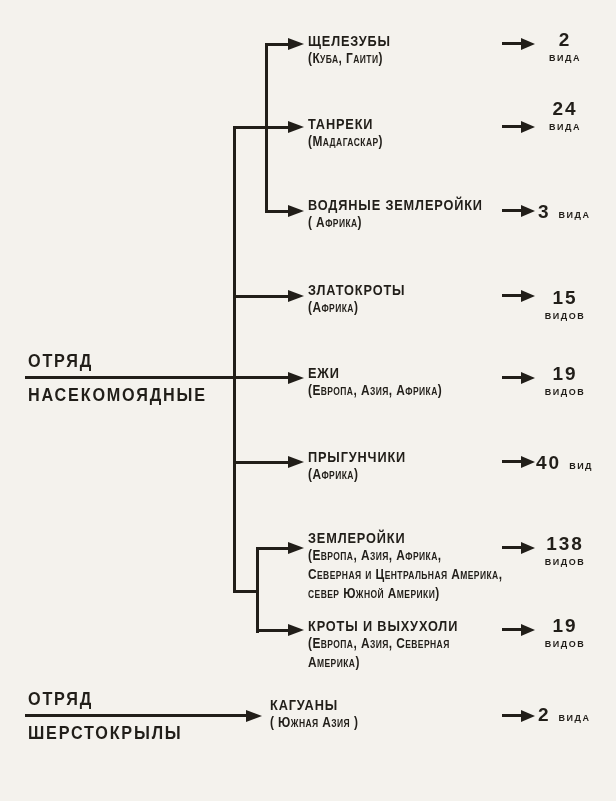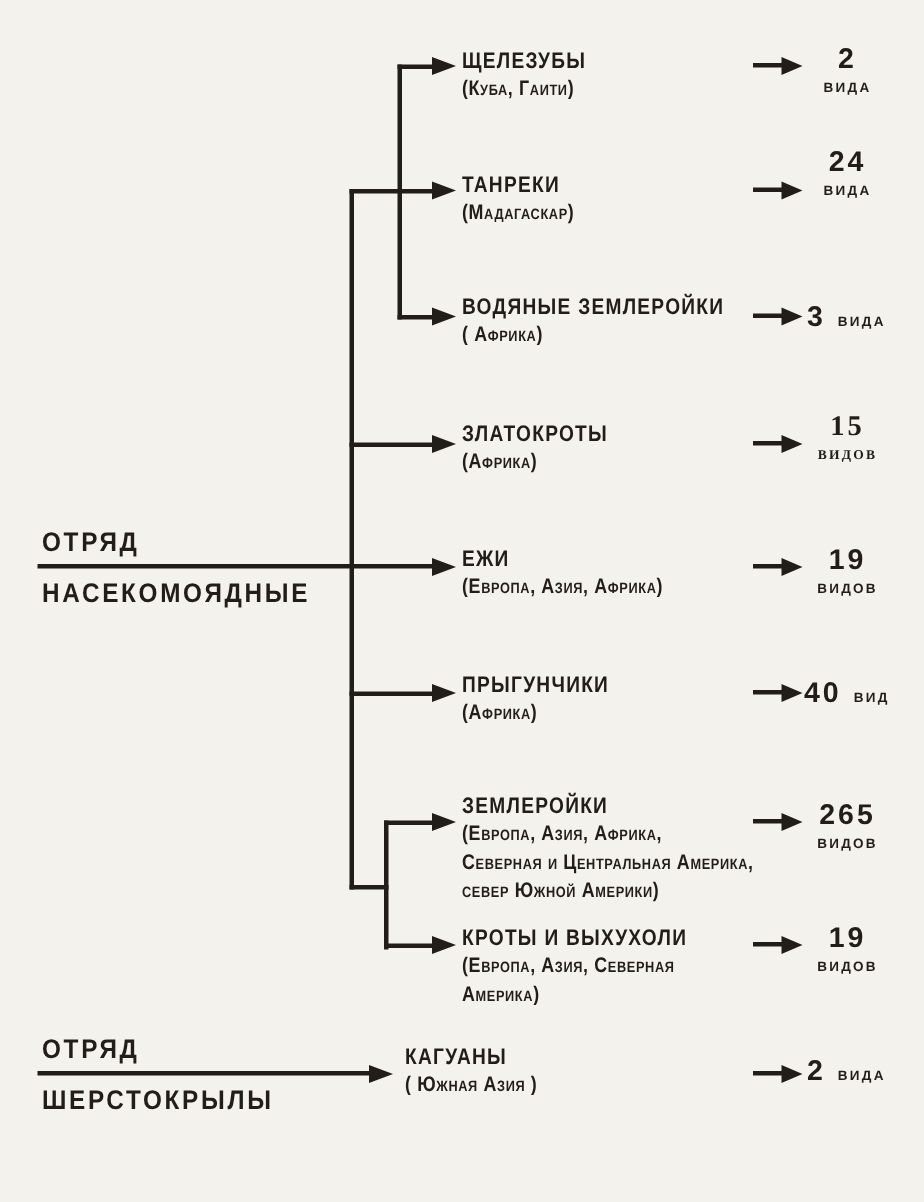--- a/index.html
+++ b/index.html
@@ -165,37 +165,37 @@
 <div class="count stacked" style="left:527px;top:99px;">
   <div class="num">24</div>
   <div class="unit">вида</div>
 </div>
 
 <div class="count inline" style="left:538px;top:202px;">
   <span class="num">3</span>
   <span class="unit">вида</span>
 </div>
 
-<div class="count stacked" style="left:527px;top:275px;font-family:Liberation Serif, serif;">
+<div class="count stacked" style="left:527px;top:288px;">
   <div class="num">15</div>
   <div class="unit">видов</div>
 </div>
 
 <div class="count stacked" style="left:527px;top:364px;">
   <div class="num">19</div>
   <div class="unit">видов</div>
 </div>
 
 <div class="count inline" style="left:536px;top:453px;">
   <span class="num">40</span>
   <span class="unit">вид</span>
 </div>
 
 <div class="count stacked" style="left:527px;top:534px;">
-  <div class="num">265</div>
+  <div class="num">138</div>
   <div class="unit">видов</div>
 </div>
 
 <div class="count stacked" style="left:527px;top:616px;">
   <div class="num">19</div>
   <div class="unit">видов</div>
 </div>
 
 <div class="count inline" style="left:538px;top:705px;">
   <span class="num">2</span>

